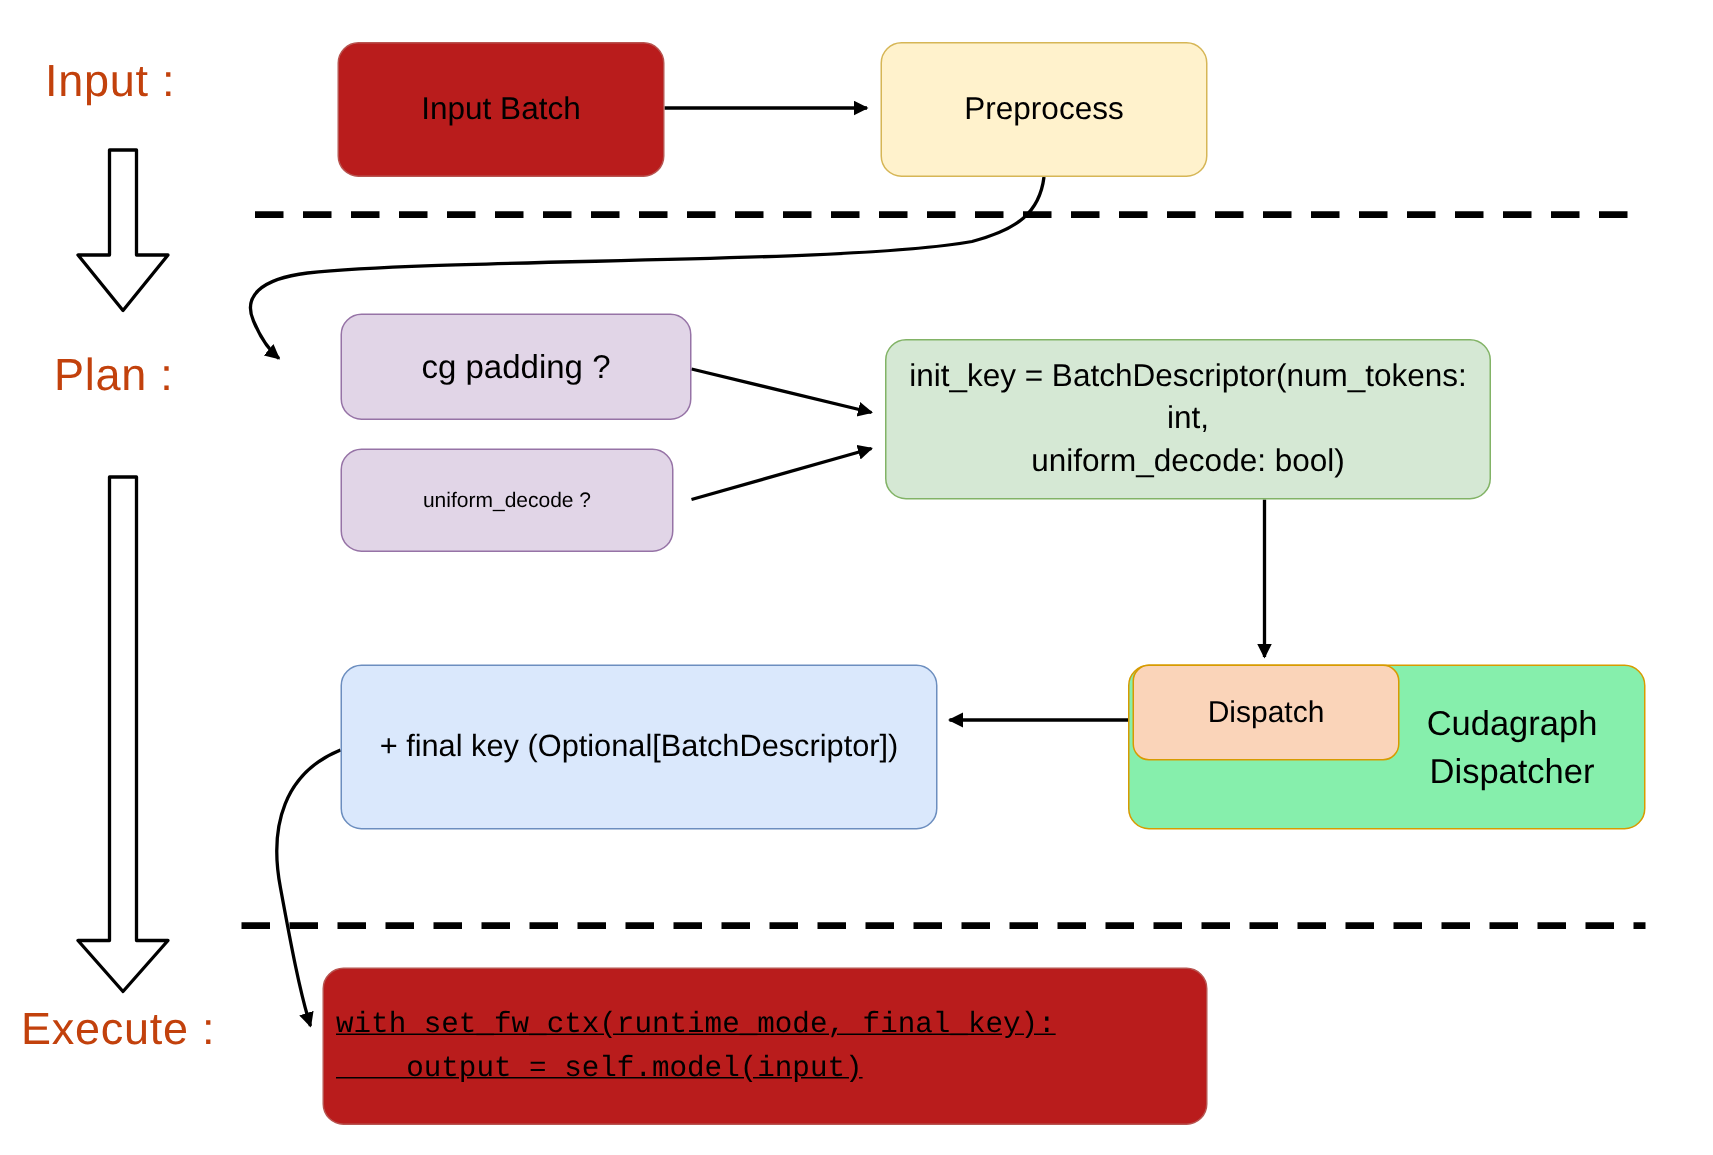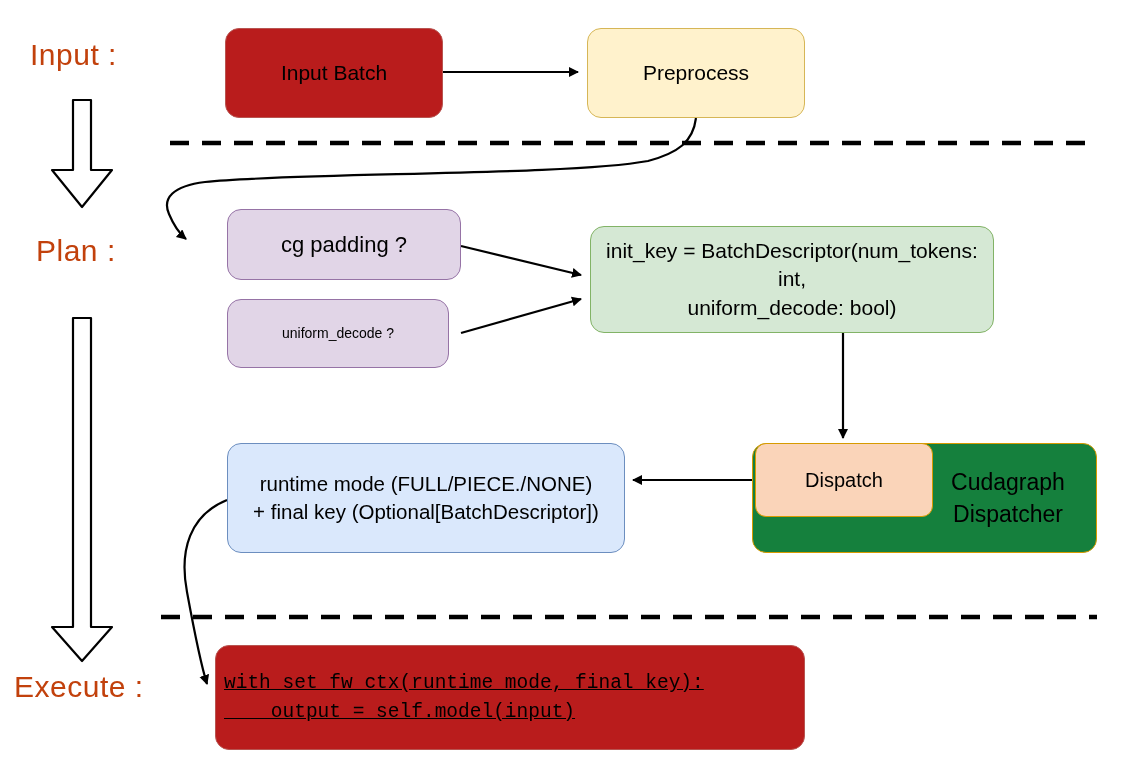--- a/index.html
+++ b/index.html
@@ -25,30 +25,30 @@
     text-align: center;
     font-size: 21px;
     line-height: 1.35;
     box-sizing: border-box;
   }
   .node-red    { background:#b91c1c; border:1.6px solid #B85450; }
   .node-yellow { background:#FFF2CC; border:1.6px solid #D6B656; }
   .node-purple { background:#E1D5E7; border:1.6px solid #9673A6; }
   .node-green  { background:#D5E8D4; border:1.6px solid #82B366; }
   .node-blue   { background:#DAE8FC; border:1.6px solid #6C8EBF; }
-  .node-orange { background:#15803d; border:1.8px solid #D79B00; }
+  .node-orange { background:#86efac; border:1.8px solid #D79B00; }
   .node-dispatch { background:#FAD4B9; border:1.8px solid #D79B00; border-radius:11px; }
 
   #input-batch    { left:225px; top:28px;  width:218px; height:90px; }
   #preprocess     { left:587px; top:28px;  width:218px; height:90px; }
   #cg-padding     { left:227px; top:209px; width:234px; height:71px; font-size:22px; }
   #uniform-decode { left:227px; top:299px; width:222px; height:69px; font-size:14px; }
   #init-key       { left:590px; top:226px; width:404px; height:107px; font-size:21px; }
   #cudagraph-dispatcher { left:752px; top:443px; width:345px; height:110px; }
-  #dispatch       { left:755px; top:443px; width:178px; height:74px; font-size:20px; }
+  #dispatch       { left:755px; top:443px; width:178px; height:64px; font-size:20px; }
   #runtime-mode   { left:227px; top:443px; width:398px; height:110px; font-size:20.5px; }
   #execute-code   {
     left:215px; top:645px; width:590px; height:105px;
     font-family:"Liberation Mono", monospace;
     font-size:19.5px; line-height:1.45;
     align-items:flex-start; justify-content:center;
     padding-left:8px; text-align:left;
   }
   #execute-code .code-line { white-space: pre; text-decoration: underline; }
   .cuda-text {
@@ -119,21 +119,20 @@
       <span>Cudagraph</span>
       <span>Dispatcher</span>
     </div>
   </div>
 
   <div class="node node-dispatch" id="dispatch">
     <span>Dispatch</span>
   </div>
 
   <div class="node node-blue" id="runtime-mode">
-    <span>runtime mode (FULL/PIECE./NONE)</span>
     <span>+ final key (Optional[BatchDescriptor])</span>
   </div>
 
   <div class="node node-red" id="execute-code">
     <span class="code-line">with set_fw_ctx(runtime_mode, final_key):</span>
     <span class="code-line">    output = self.model(input)</span>
   </div>
 
 </div>
 

